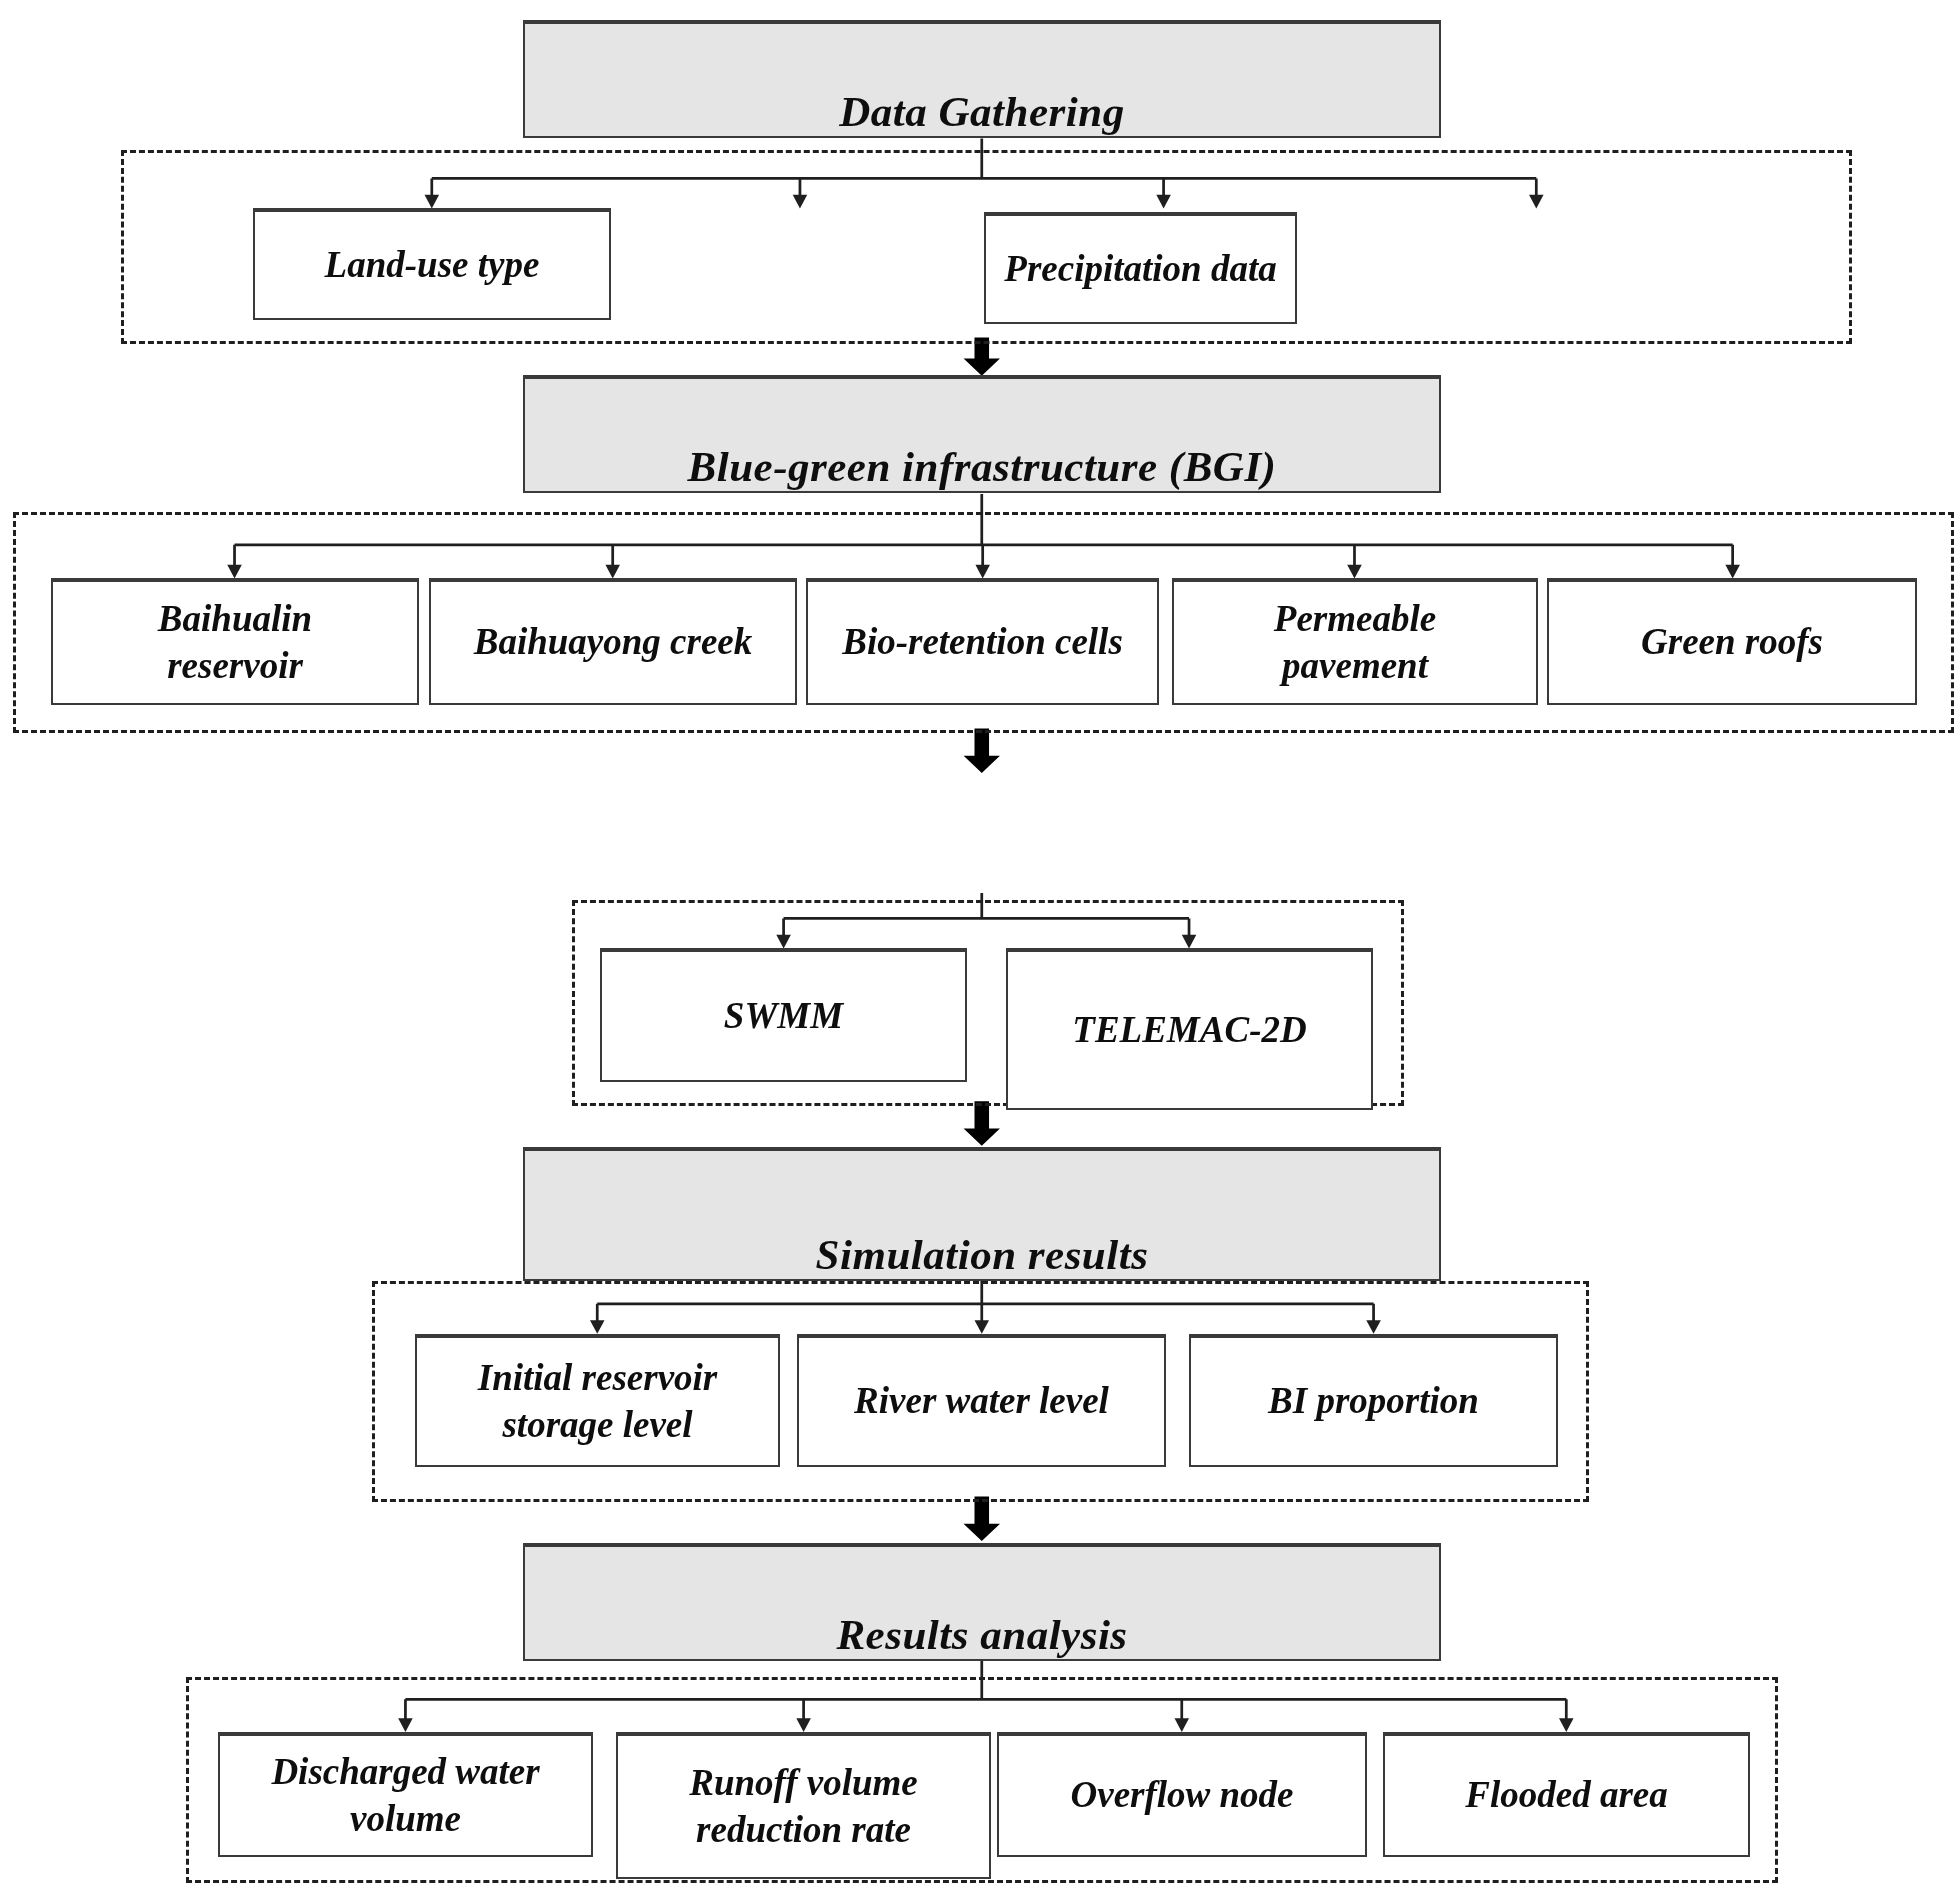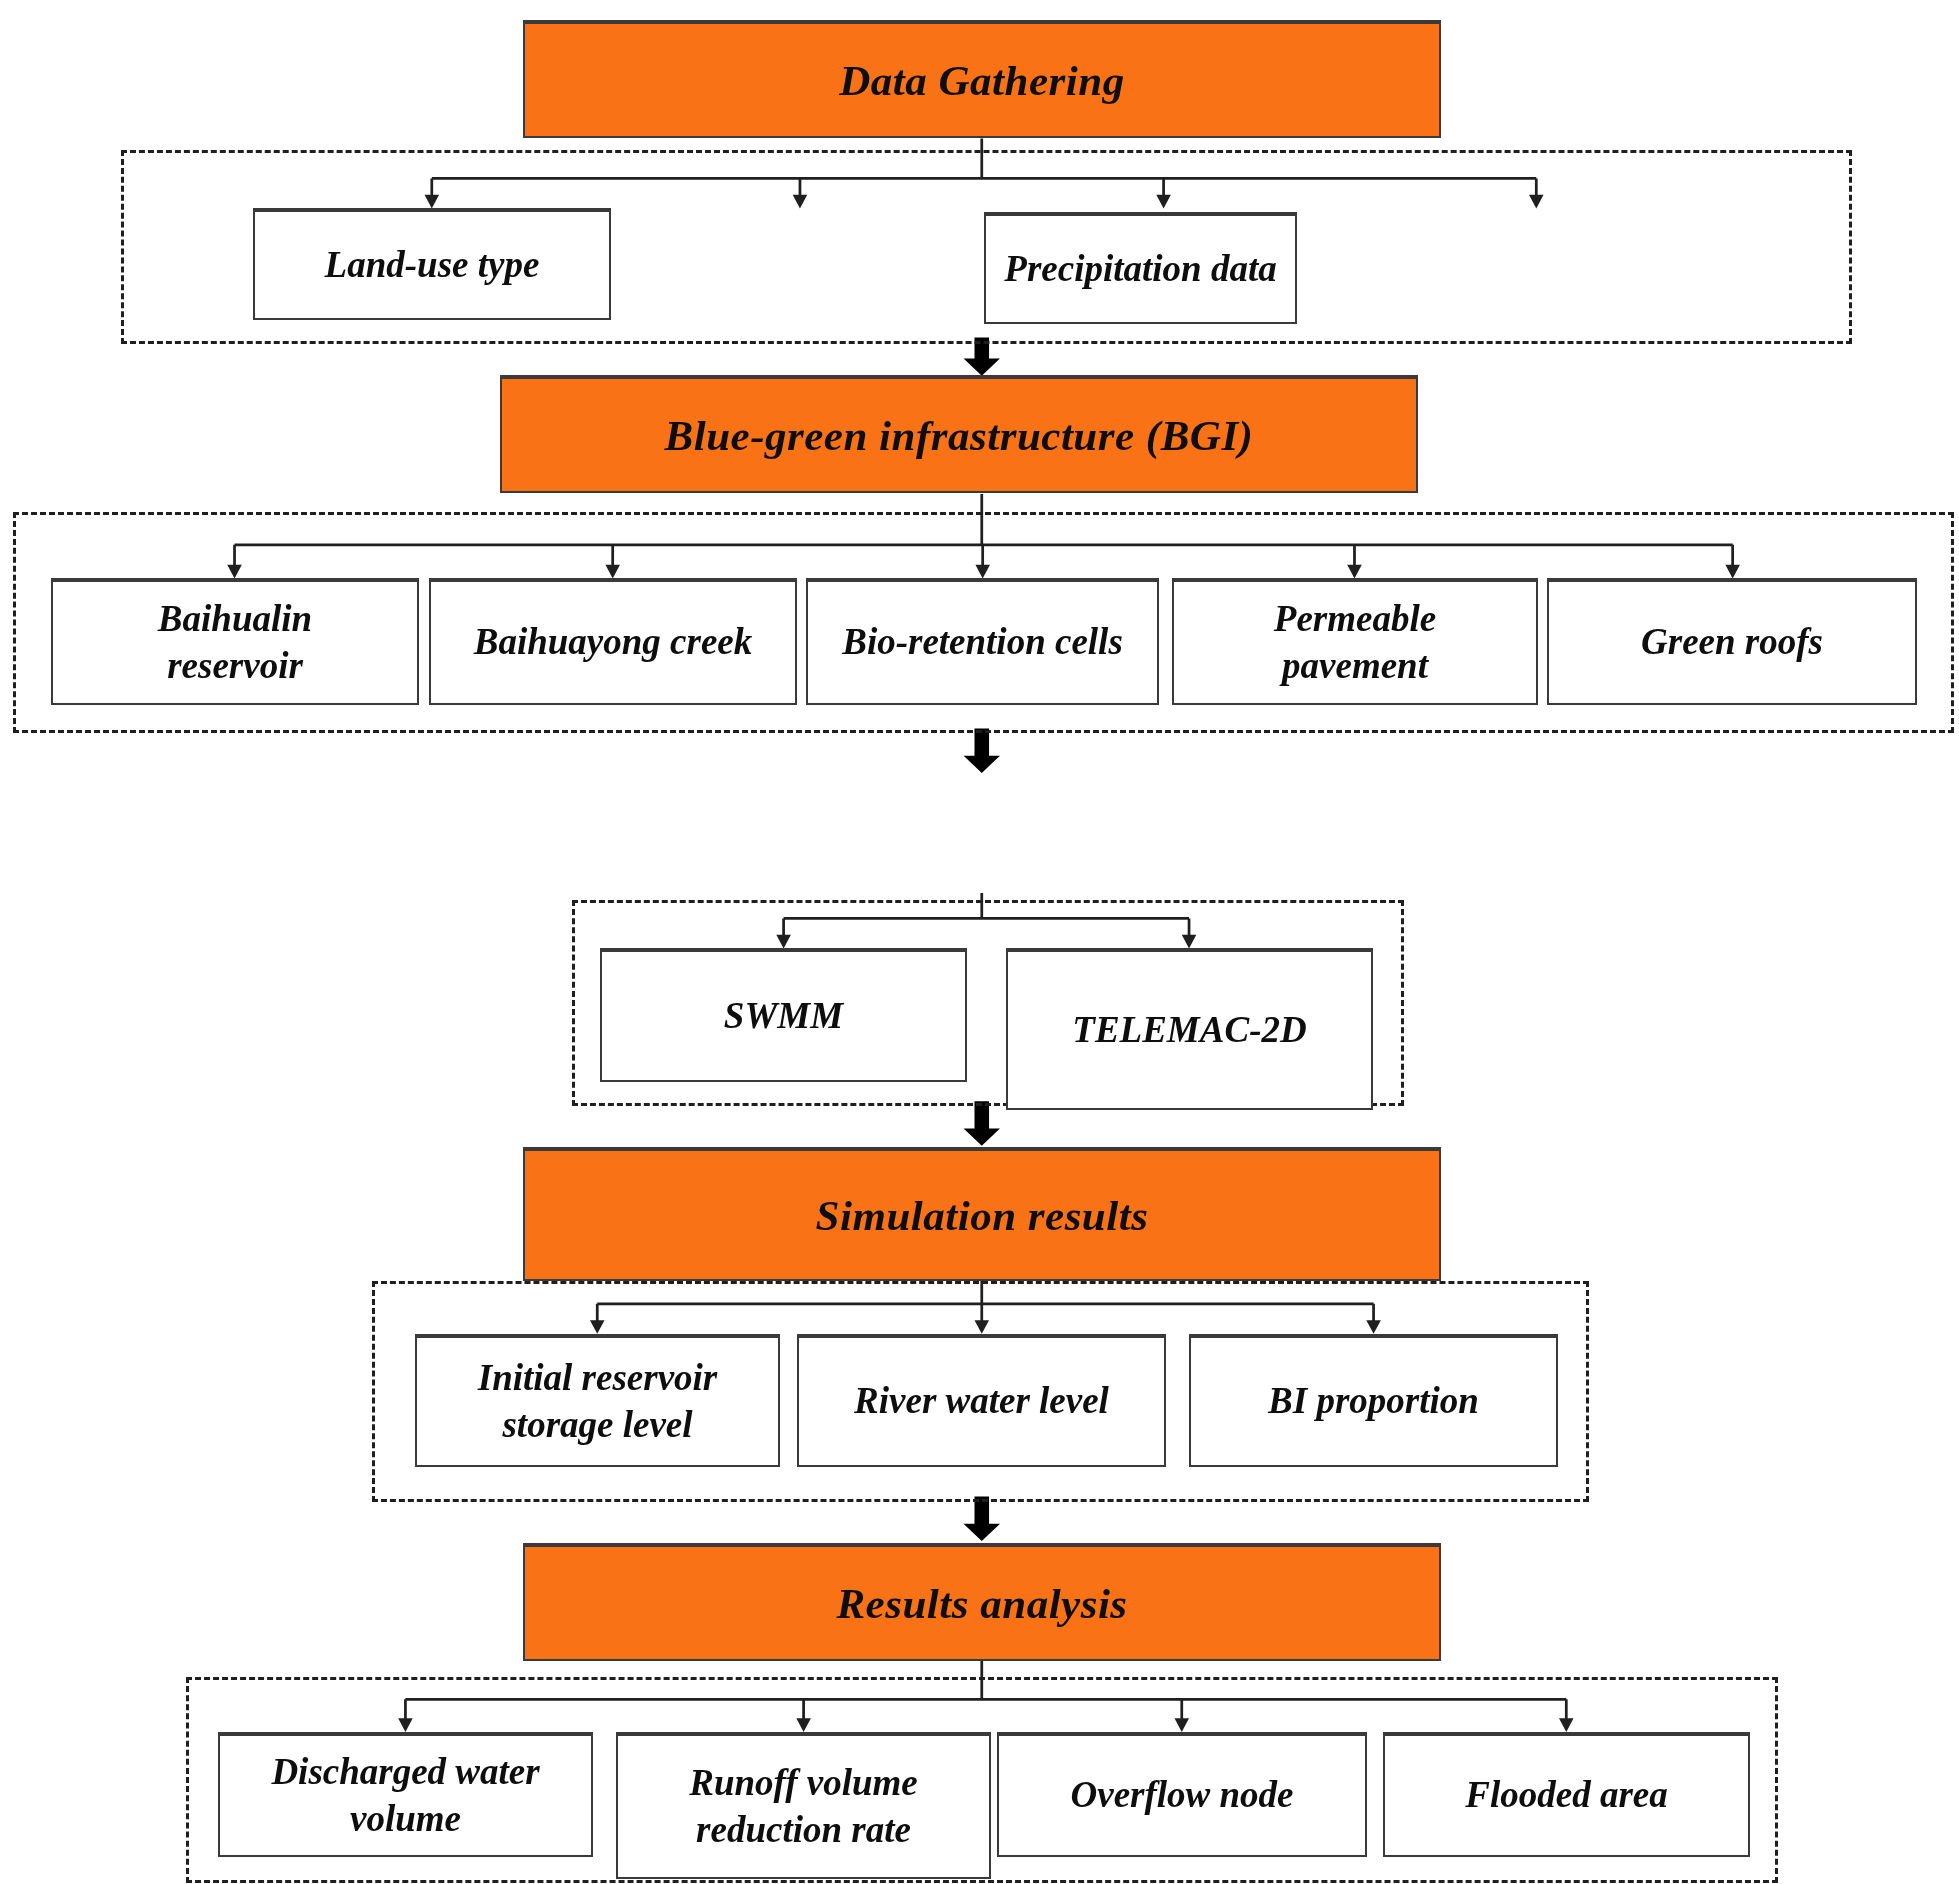--- a/index.html
+++ b/index.html
@@ -13,25 +13,25 @@
     overflow:hidden;
   }
   .wires{position:absolute;left:0;top:0;pointer-events:none;}
   .grp{
     position:absolute;
     border:3.6px dashed #1f1f1f;
     background:transparent;
   }
   .hdr{
     position:absolute;
-    background:#f97316;
+    background:#e5e5e5;
     border:2.7px solid #3a3a3a;
     border-top-width:4.5px;
     box-sizing:border-box;
-    display:flex;align-items:center;justify-content:center;
+    display:flex;align-items:flex-end;justify-content:center;
     text-align:center;
     font-size:43px;
     letter-spacing:0.5px;
   }
   .node{
     position:absolute;
     background:#ffffff;
     border:2.7px solid #3a3a3a;
     border-top-width:4.5px;
     box-sizing:border-box;
@@ -102,21 +102,21 @@
 
   <div class="grp" style="left:121px;top:150px;width:1725px;height:188px"></div>
   <div class="grp" style="left:12.7px;top:512px;width:1935px;height:215px"></div>
   <div class="grp" style="left:572px;top:900px;width:826px;height:200px"></div>
   <div class="grp" style="left:372px;top:1281px;width:1211px;height:215px"></div>
   <div class="grp" style="left:186px;top:1677px;width:1586px;height:200px"></div>
 
   <div class="hdr" style="left:523px;top:20px;width:918px;height:118px">
     <span>Data Gathering</span>
   </div>
-  <div class="hdr" style="left:500px;top:375px;width:918px;height:118px">
+  <div class="hdr" style="left:523px;top:375px;width:918px;height:118px">
     <span>Blue-green infrastructure (BGI)</span>
   </div>
   <div class="hdr" style="left:523px;top:1147px;width:918px;height:134px">
     <span>Simulation results</span>
   </div>
   <div class="hdr" style="left:523px;top:1543px;width:918px;height:118px">
     <span>Results analysis</span>
   </div>
 
   <div class="node" style="left:253px;top:208px;width:358px;height:112px">

